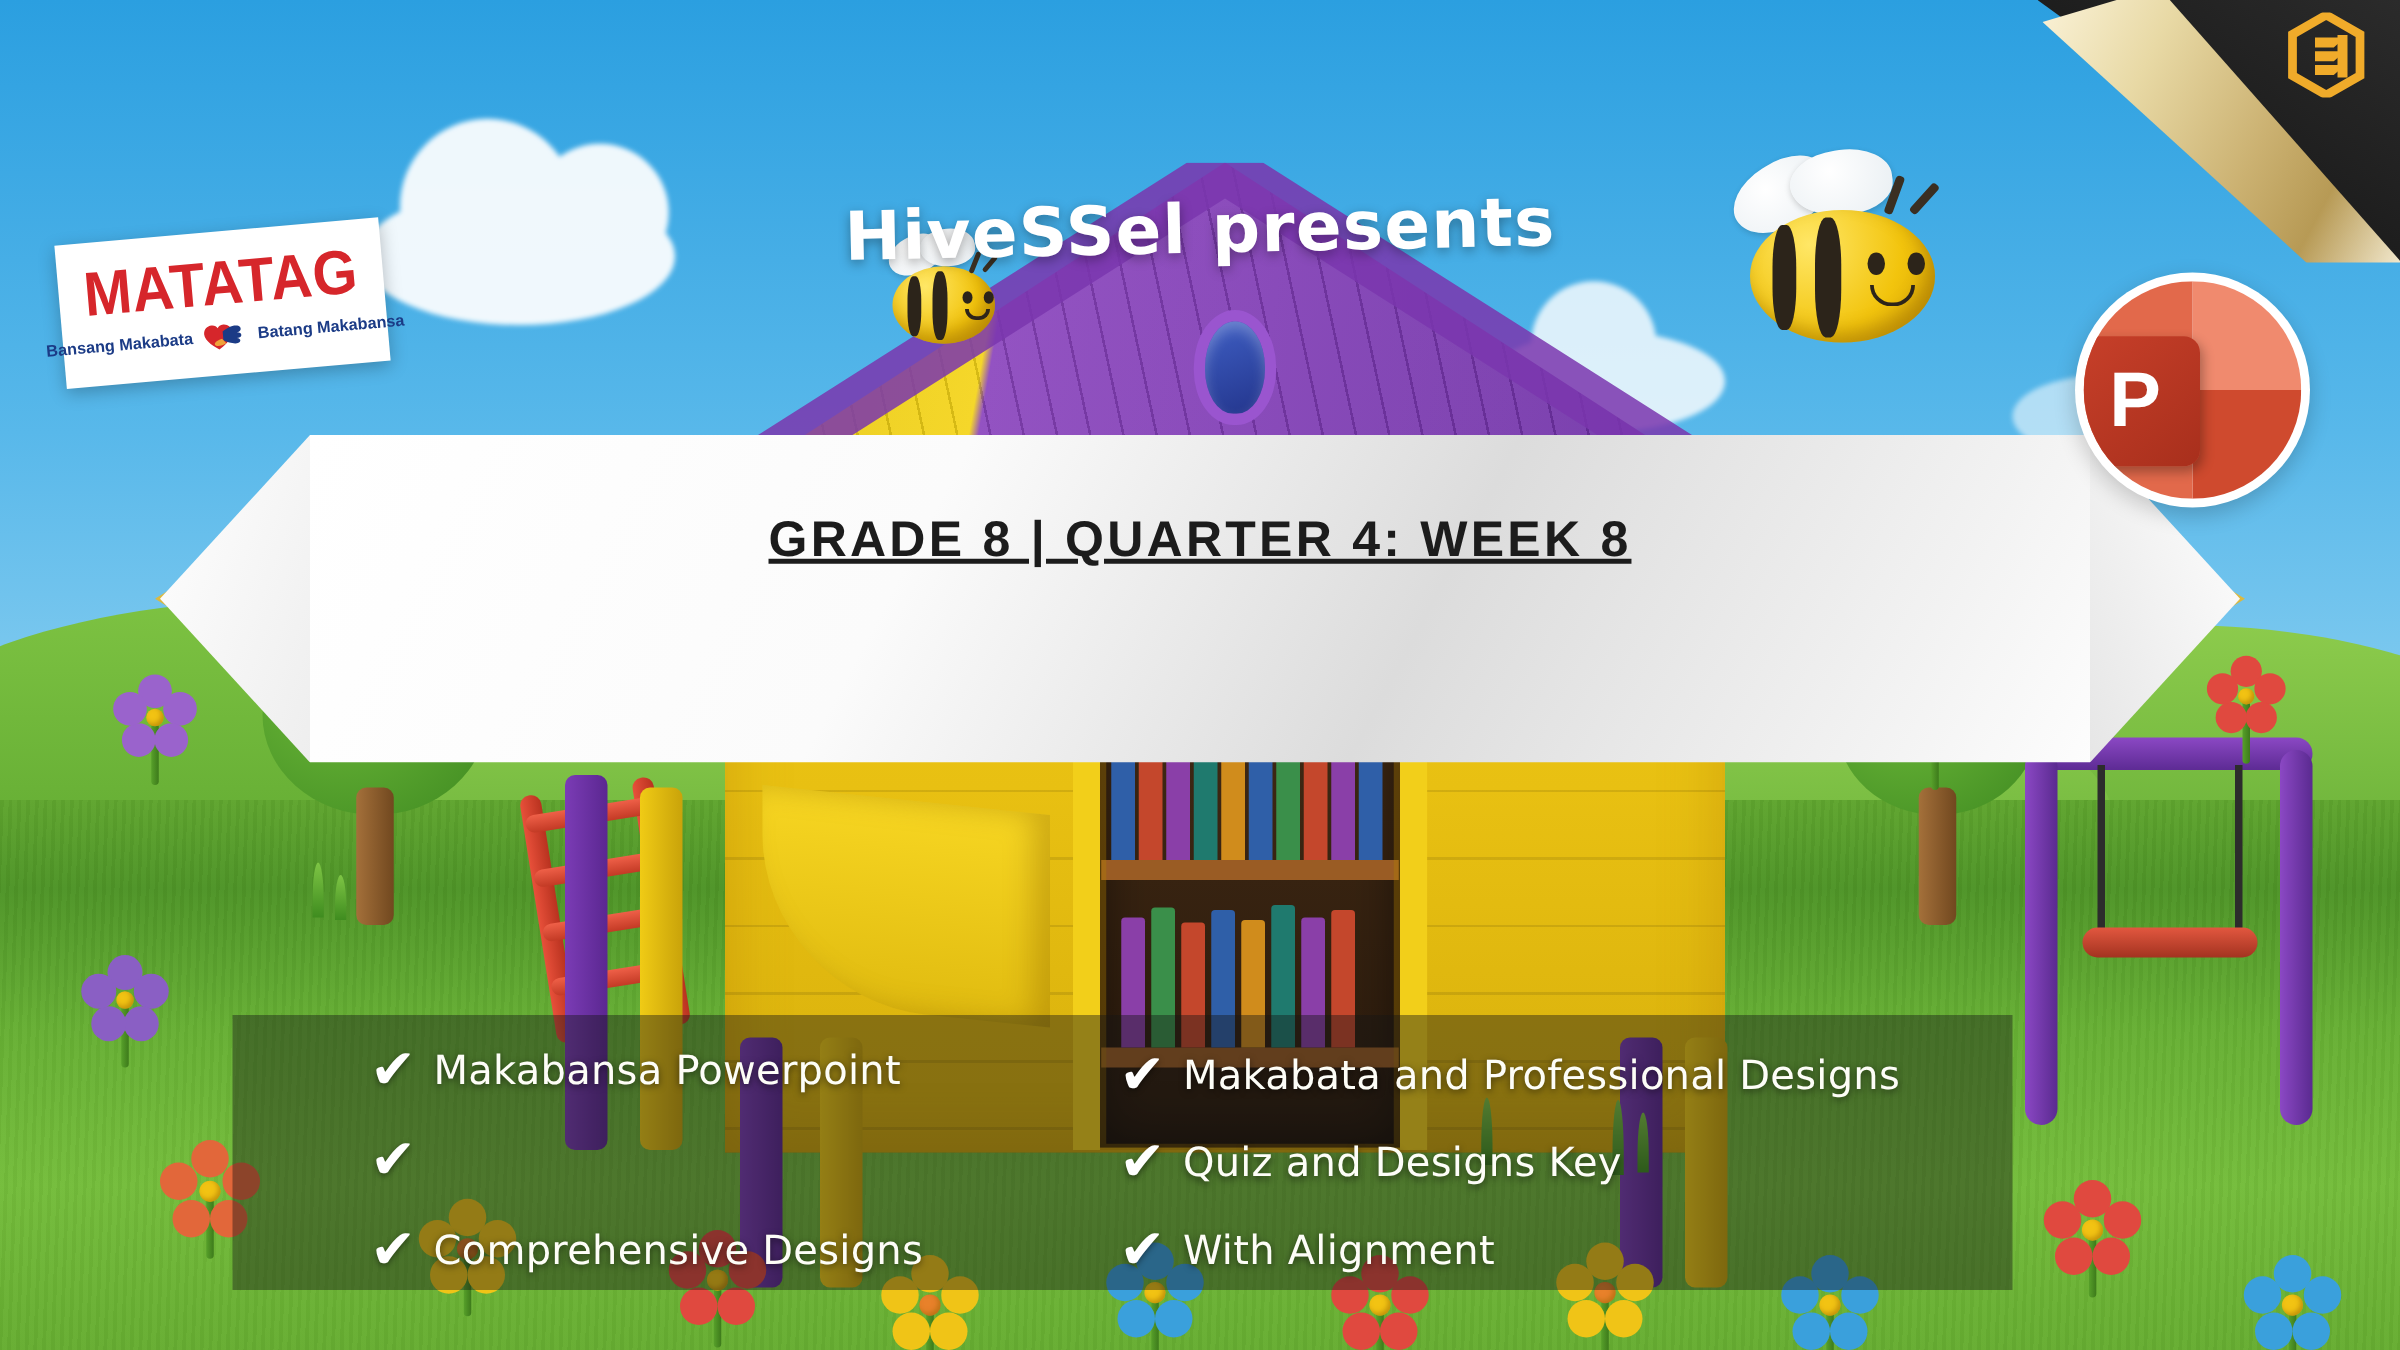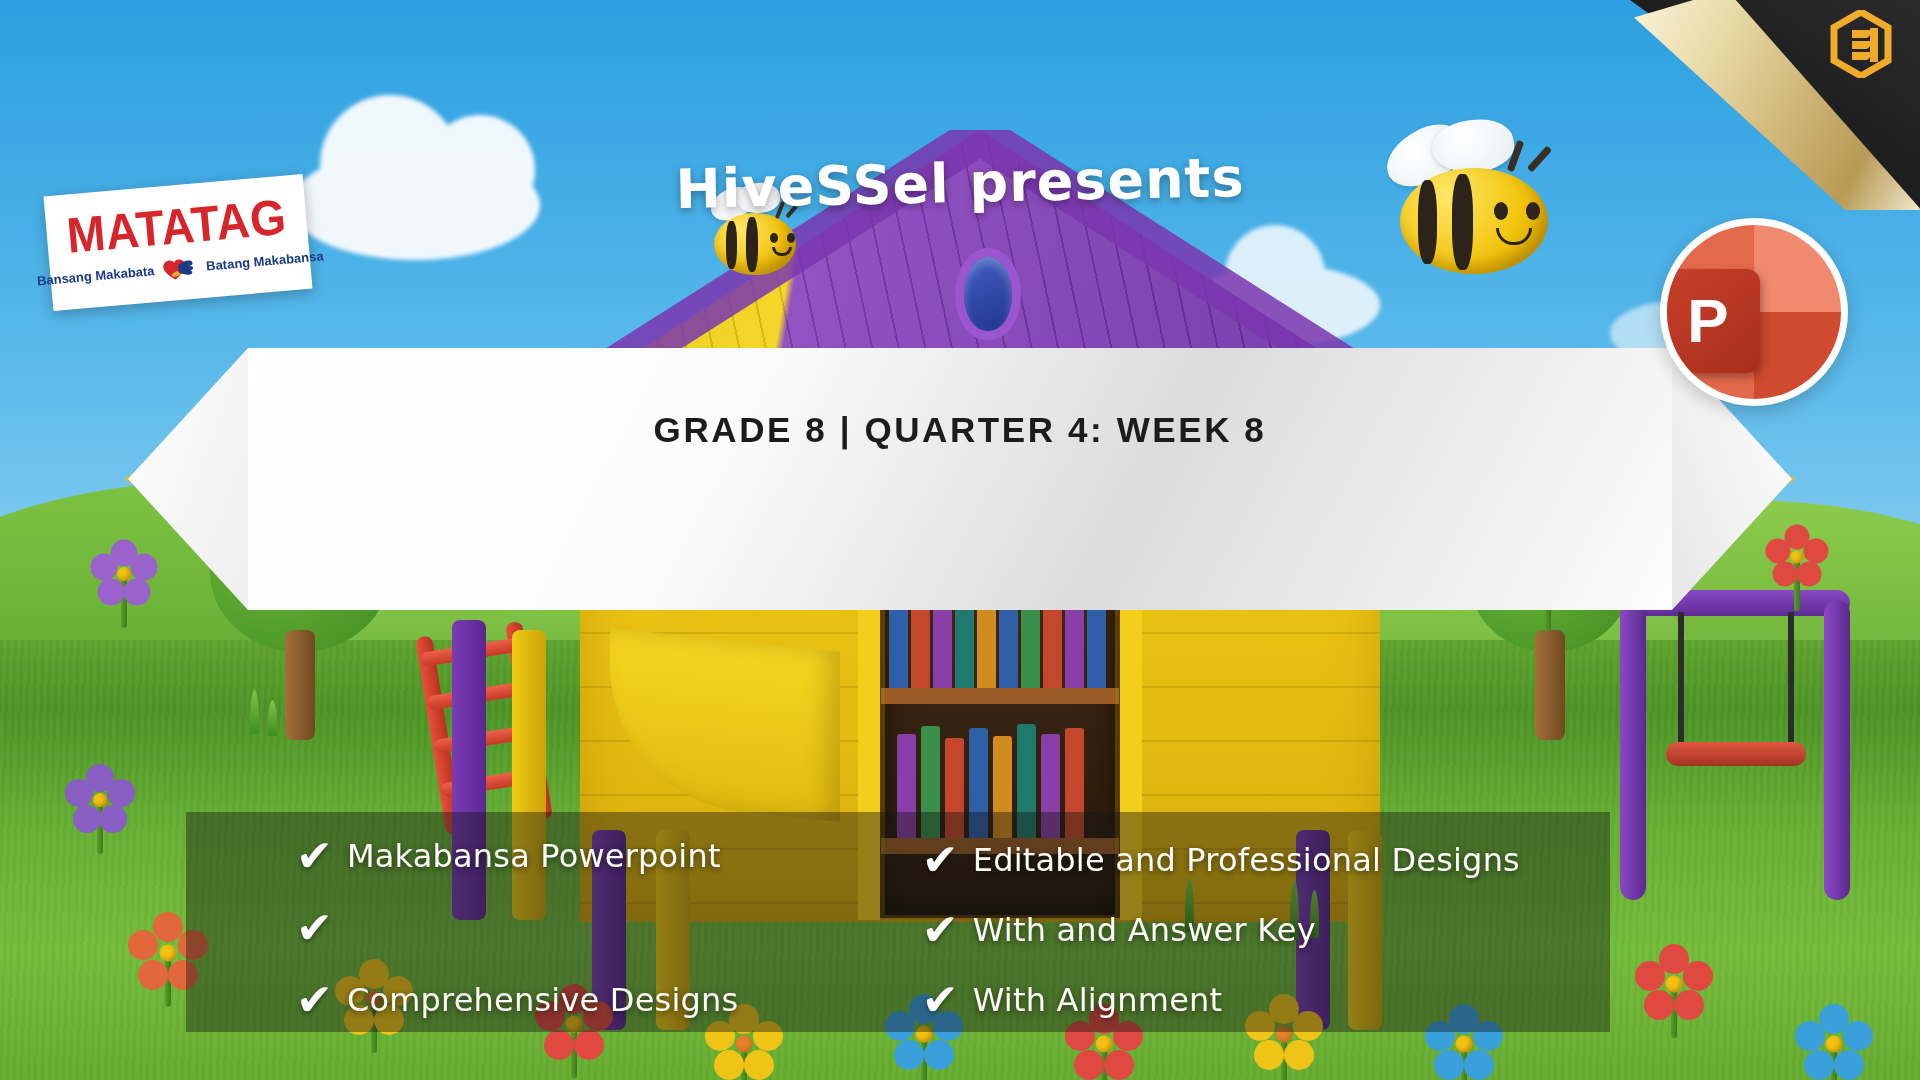--- a/index.html
+++ b/index.html
@@ -236,23 +236,24 @@
     clip-path:polygon(0 0, 0 100%, 100% 50%); }
 
   .title{
     color:#c5253f; font-weight:800; font-size:57px; line-height:1.02;
     letter-spacing:.5px; text-align:center; text-transform:uppercase;
     font-family:"DejaVu Sans", sans-serif;
     text-shadow:2px 2px 0 rgba(140,20,40,.35);
     max-width:1060px;
   }
   .subtitle{
-    margin-top:28px; color:#1c1c1c; font-weight:700; font-size:35px;
+    margin-top:28px; color:#1c1c1c; font-weight:700; font-size:40px;
     letter-spacing:2.6px; text-transform:uppercase;
     font-family:"Liberation Sans", sans-serif;
+    text-decoration:underline;
   }
 
   
   .premium{ position:absolute; left:50%; transform:translateX(-50%); top:592px; width:500px; height:96px; z-index:30; }
   .premium .pr-fold{ position:absolute; top:22px; width:78px; height:62px;
       background:linear-gradient(180deg,#c08e12,#7c5a06); }
   .premium .pr-fold.l{ left:-14px; clip-path:polygon(0 0,100% 22%,100% 100%,28% 72%); }
   .premium .pr-fold.r{ right:-14px; clip-path:polygon(100% 0,0 22%,0 100%,72% 72%); }
   .premium .pr-main{
     position:absolute; left:18px; right:18px; top:0; height:80px;
@@ -616,25 +617,25 @@
         <span class="check">✔</span>
       </div>
       <div class="feat">
         <span class="check">✔</span>
         <span class="feat-label">Comprehensive Designs</span>
       </div>
     </div>
     <div class="feat-col right">
       <div class="feat">
         <span class="check">✔</span>
-        <span class="feat-label">Editable and Professional Designs</span>
+        <span class="feat-label">Makabata and Professional Designs</span>
       </div>
       <div class="feat">
         <span class="check">✔</span>
-        <span class="feat-label">With and Answer Key</span>
+        <span class="feat-label">Quiz and Designs Key</span>
       </div>
       <div class="feat">
         <span class="check">✔</span>
         <span class="feat-label">With Alignment</span>
       </div>
     </div>
   </div>
 
 </div>
 

